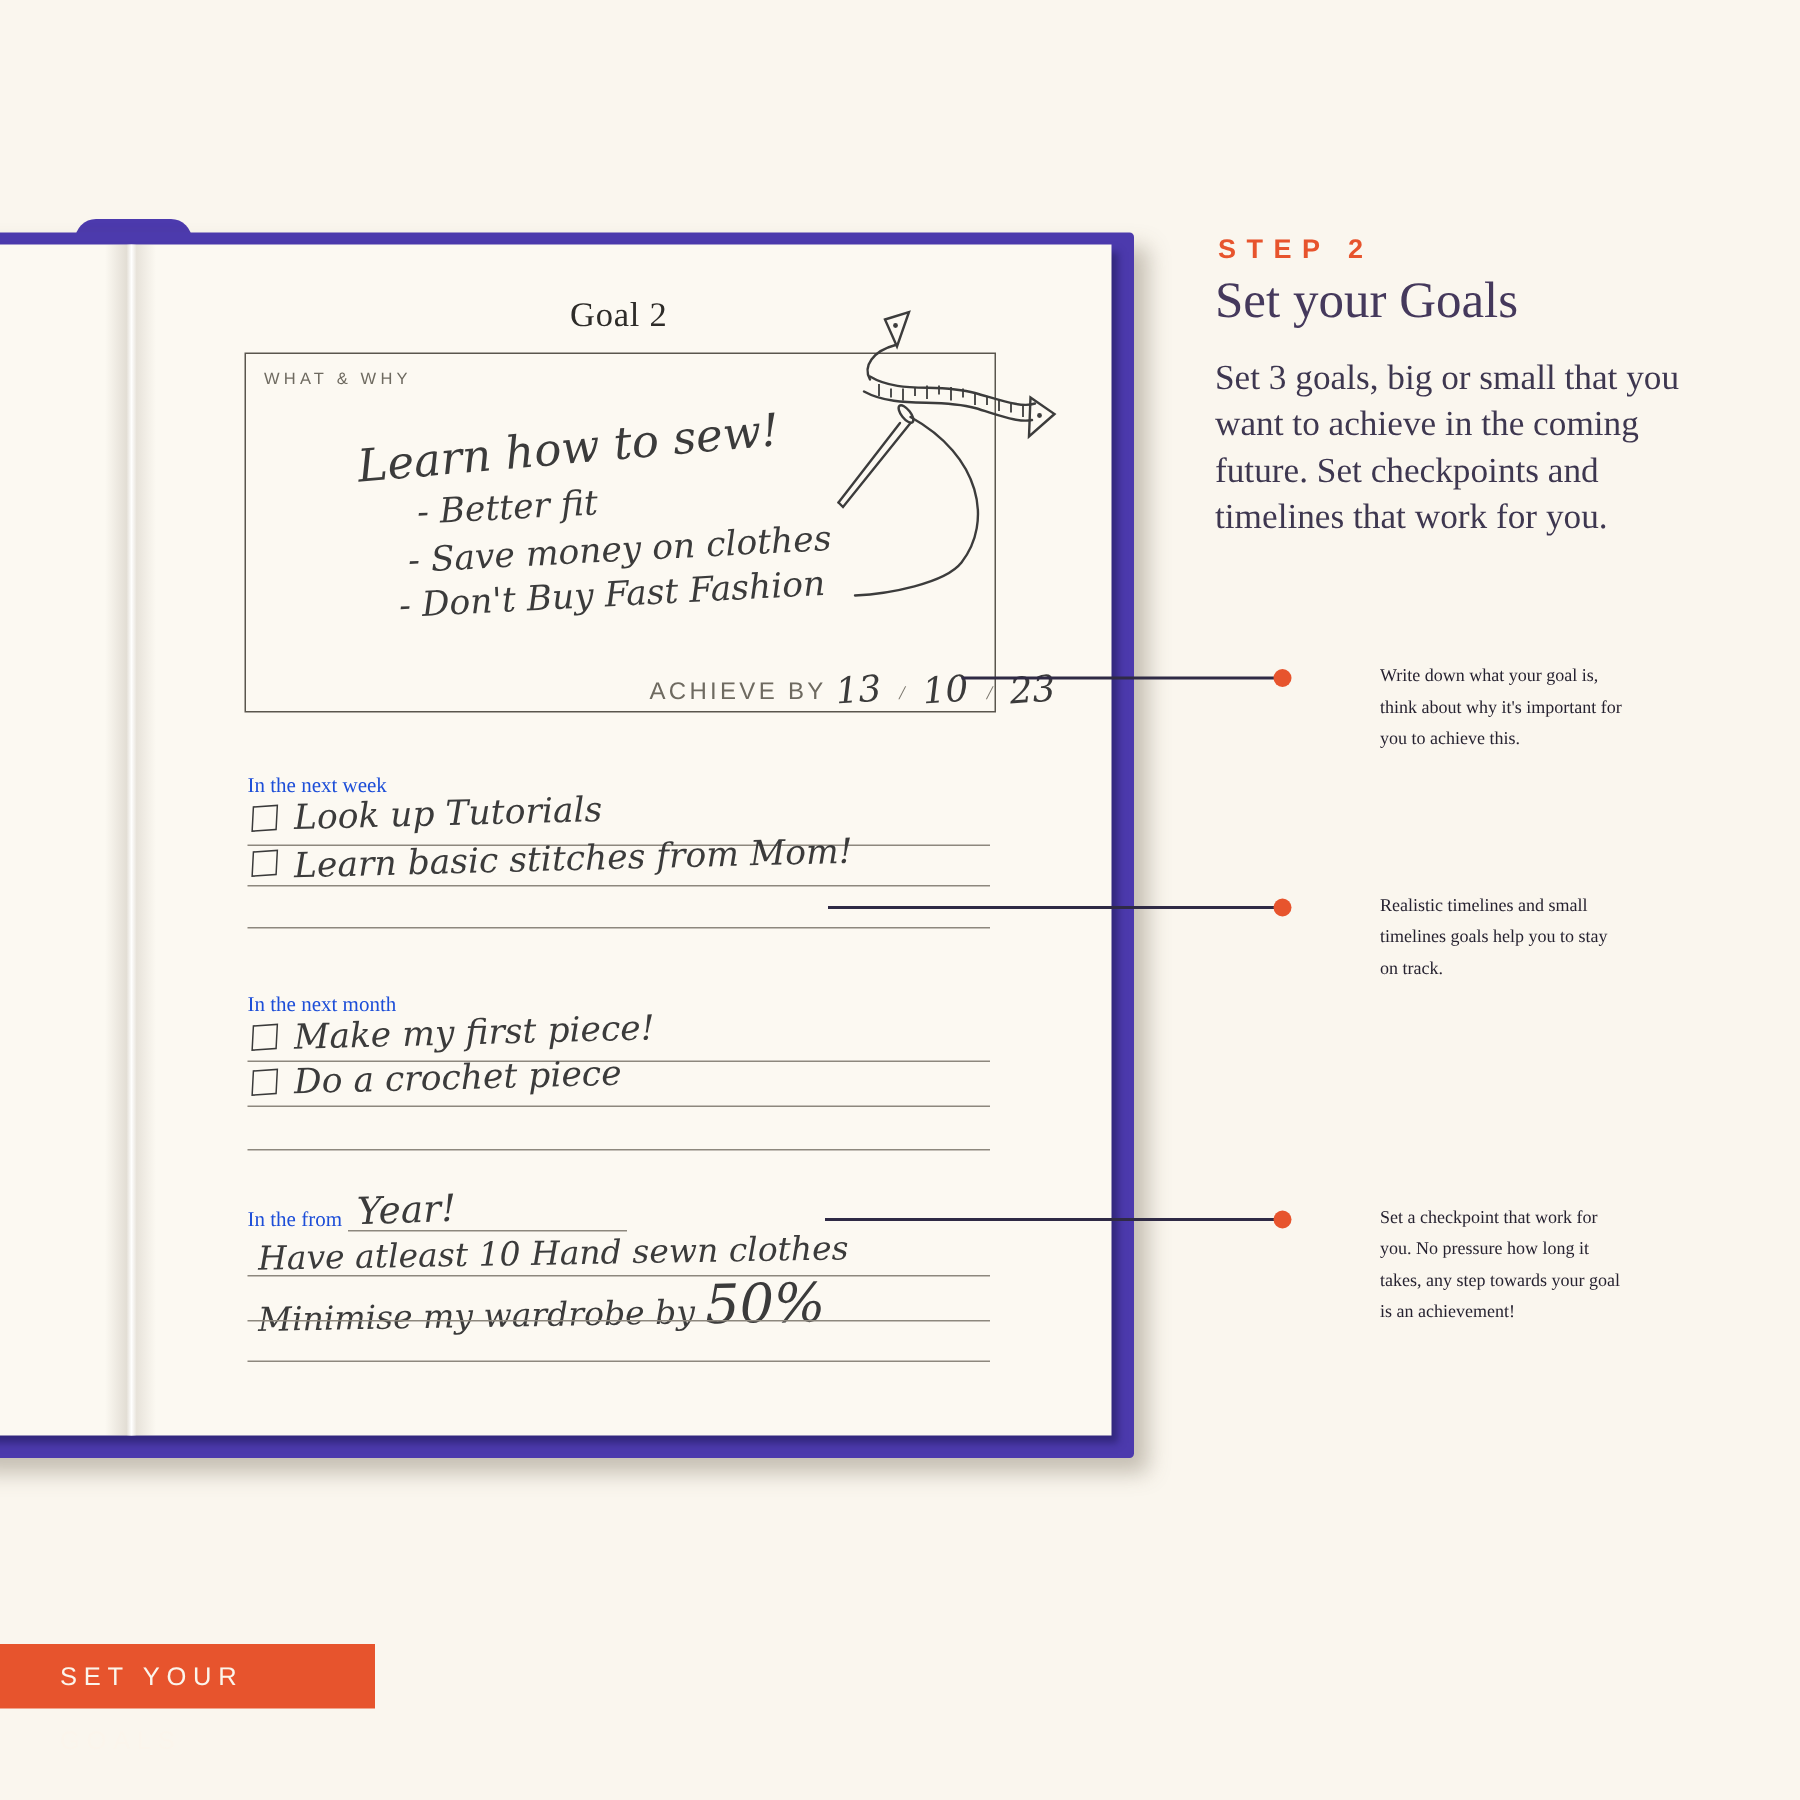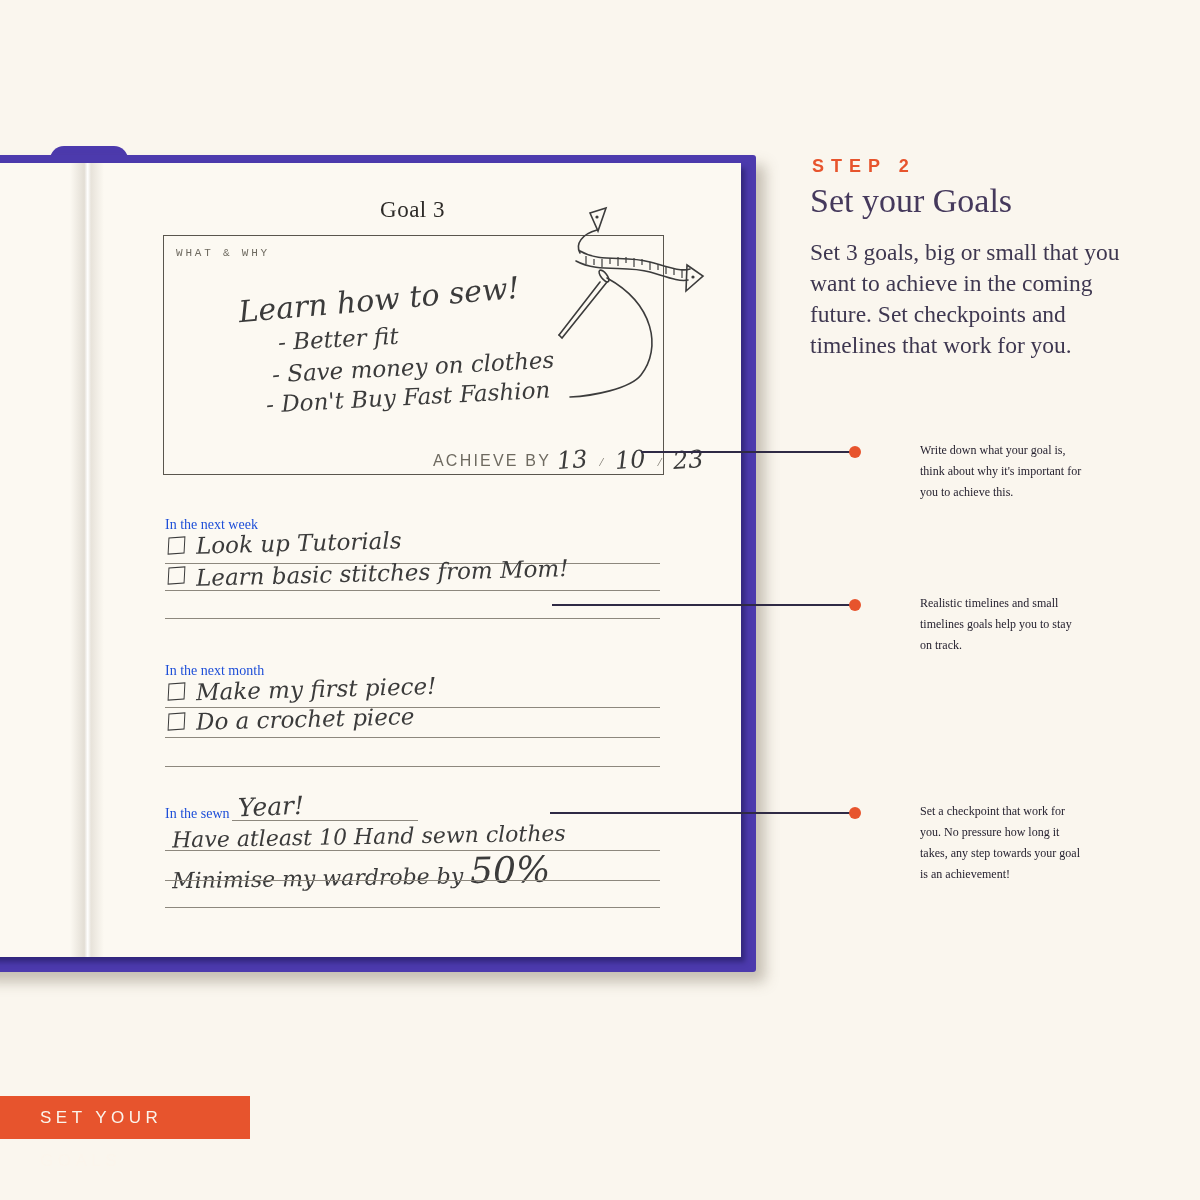--- a/index.html
+++ b/index.html
@@ -15,21 +15,21 @@
   .page{position:absolute;left:-24px;top:163px;width:765px;height:794px;background:#FCF9F2;
         box-shadow:4px 5px 5px rgba(30,24,85,.55);z-index:2;}
   .gutter{position:absolute;left:70px;top:163px;width:34px;height:794px;z-index:3;
         background:linear-gradient(90deg,rgba(125,112,95,0) 0%,rgba(125,112,95,.20) 42%,rgba(255,255,255,.95) 52%,rgba(125,112,95,.16) 62%,rgba(125,112,95,0) 100%);}
   .content{position:absolute;left:0;top:0;width:1200px;height:1200px;z-index:4;}
 
   .page-title{position:absolute;left:163px;top:197px;width:499px;text-align:center;
         font-size:23px;color:#2E2C29;letter-spacing:.5px;}
   .whatwhy-box{position:absolute;left:163px;top:235px;width:499px;height:238px;
         border:1px solid #5A564E;}
-  .small-caps-label{font-family:Liberation Mono, monospace;font-size:11px;letter-spacing:2.8px;
+  .small-caps-label{font-family:Liberation Sans, sans-serif;font-size:11px;letter-spacing:2.8px;
         color:#6E6A60;}
   .whatwhy-label{position:absolute;left:176px;top:247px;}
 
   
   .hw{font-family:"DejaVu Serif",serif;font-style:italic;color:#3B3B3B;}
   .goal-main{position:absolute;left:238px;top:282px;font-size:30px;transform:rotate(-5deg);}
   .reason{position:absolute;left:278px;font-size:23px;transform:rotate(-3deg);white-space:nowrap;}
   .reason0{top:326px;} .reason1{top:354px;left:272px;} .reason2{top:384px;left:266px;}
 
   .achieve-row{position:absolute;left:433px;top:444px;white-space:nowrap;}
@@ -72,21 +72,21 @@
 
 <div class="canvas">
 
   <div class="book-bump"></div>
   <div class="book"></div>
   <div class="page"></div>
   <div class="gutter"></div>
 
   <div class="content">
 
-    <div class="page-title">Goal 3</div>
+    <div class="page-title">Goal 2</div>
 
     <div class="whatwhy-box"></div>
     <div class="whatwhy-label small-caps-label">WHAT &amp; WHY</div>
 
     <div class="goal-main hw">Learn how to sew!</div>
     <div class="reason reason0 hw">- Better fit</div>
     <div class="reason reason1 hw">- Save money on clothes</div>
     <div class="reason reason2 hw">- Don't Buy Fast Fashion</div>
 
     <svg class="doodle" width="170" height="210" viewBox="0 0 170 210">
@@ -152,21 +152,21 @@
       <span class="cbtext hw">Make my first piece!</span>
     </div>
     <div class="ruled" style="top:707px"></div>
     <div class="cbrow" style="top:706px">
       <span class="cb"></span>
       <span class="cbtext hw">Do a crochet piece</span>
     </div>
     <div class="ruled" style="top:737px"></div>
     <div class="ruled" style="top:766px"></div>
 
-    <div class="abs section-label" style="left:165px;top:806px">In the sewn</div>
+    <div class="abs section-label" style="left:165px;top:806px">In the from</div>
     <div class="year-fill hw">Year!</div>
     <div class="short-rule"></div>
     <div class="yearline hw" style="top:824px">Have atleast 10 Hand sewn clothes</div>
     <div class="ruled" style="top:850px"></div>
     <div class="yearline hw" style="top:852px">
       <span>Minimise my wardrobe by</span>
       <span class="big50">50%</span>
     </div>
     <div class="ruled" style="top:880px"></div>
     <div class="ruled" style="top:907px"></div>

